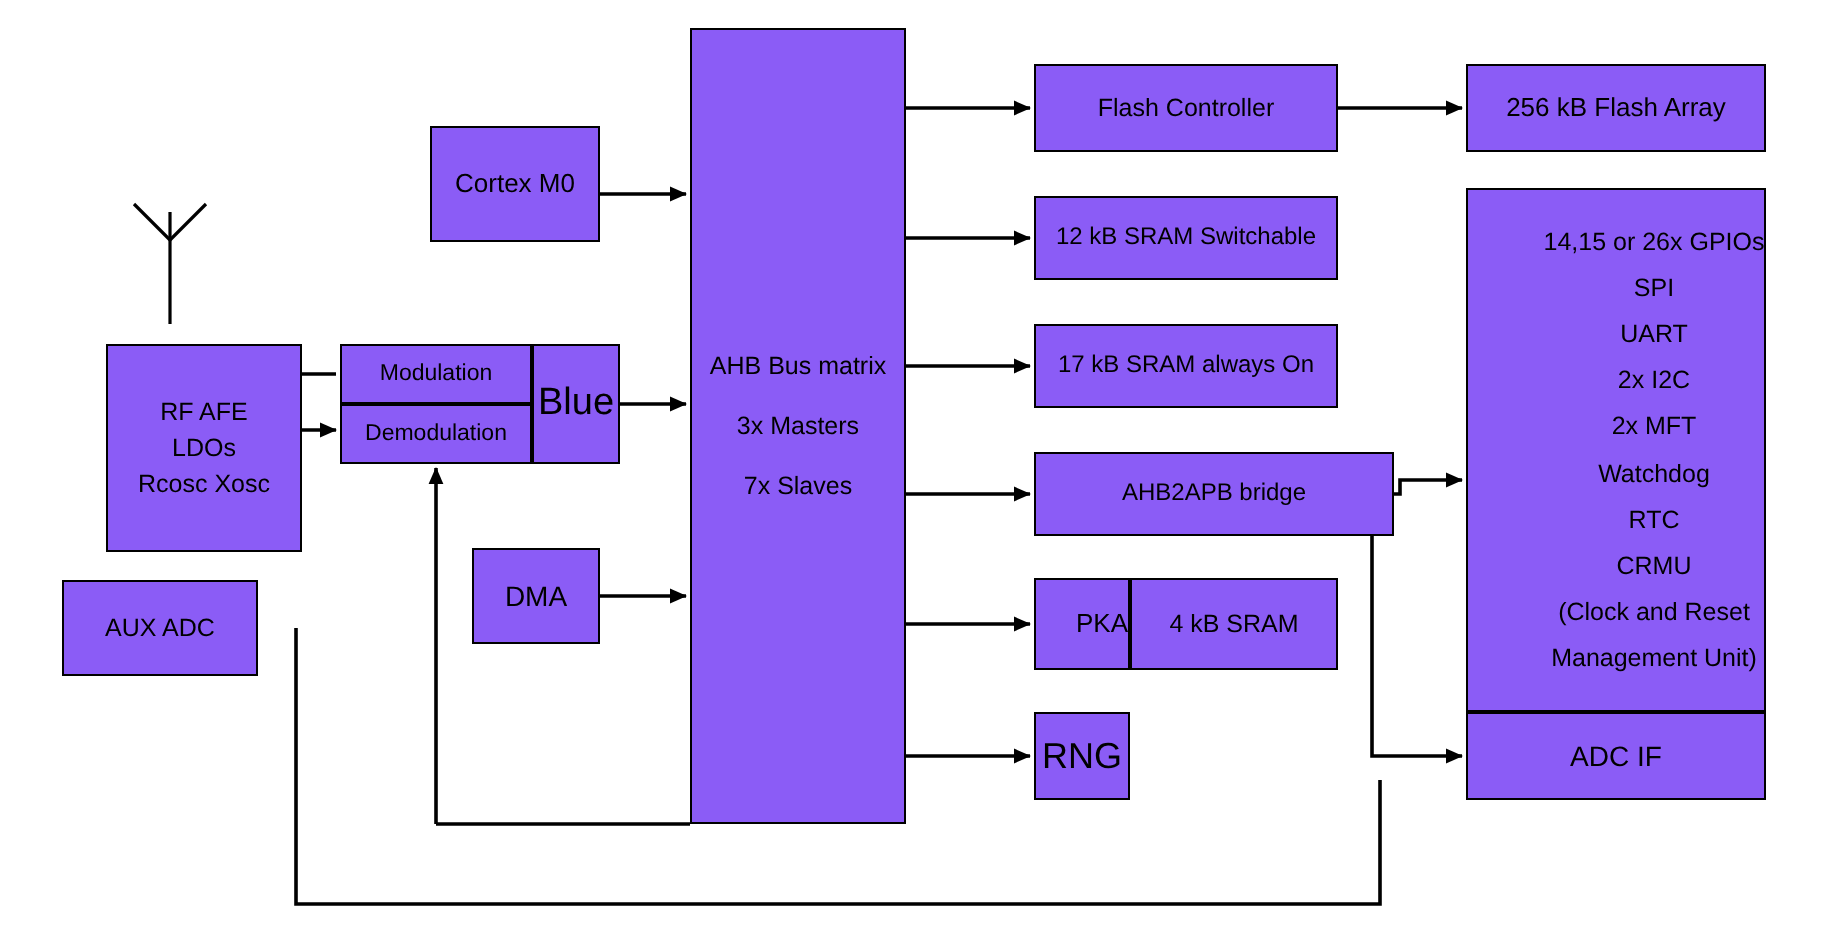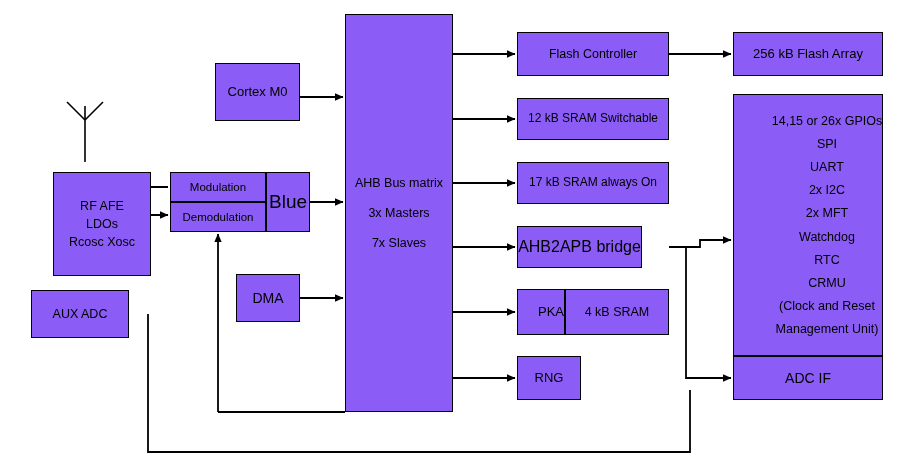--- a/index.html
+++ b/index.html
@@ -53,24 +53,24 @@
   #modulation   { left: 170px; top: 172px; width: 96px;  height: 30px;  font-size: 11.5px; }
   #demodulation { left: 170px; top: 202px; width: 96px;  height: 30px;  font-size: 11.5px; }
   #blue         { left: 266px; top: 172px; width: 44px;  height: 60px;  font-size: 19px; }
   #cortex-m0    { left: 215px; top: 63px;  width: 85px;  height: 58px;  font-size: 13px; }
   #dma          { left: 236px; top: 274px; width: 64px;  height: 48px;  font-size: 14px; }
   #ahb-matrix   { left: 345px; top: 14px;  width: 108px; height: 398px; font-size: 12.5px; }
   #ahb-matrix .line { margin: 6px 0; }
   #flash-ctrl   { left: 517px; top: 32px;  width: 152px; height: 44px;  font-size: 12.5px; }
   #sram-sw      { left: 517px; top: 98px;  width: 152px; height: 42px;  font-size: 12px; }
   #sram-on      { left: 517px; top: 162px; width: 152px; height: 42px;  font-size: 12px; }
-  #ahb2apb      { left: 517px; top: 226px; width: 125px; height: 42px;  font-size: 16px; }
+  #ahb2apb      { left: 517px; top: 226px; width: 180px; height: 42px;  font-size: 12px; }
   #pka          { left: 517px; top: 289px; width: 48px;  height: 46px;  font-size: 13px; align-items: flex-end; }
   #sram-1kb     { left: 565px; top: 289px; width: 104px; height: 46px;  font-size: 12.5px; }
-  #rng          { left: 517px; top: 356px; width: 64px;  height: 44px;  font-size: 13px; justify-content: center; }
+  #rng          { left: 517px; top: 356px; width: 48px;  height: 44px;  font-size: 18px; justify-content: center; }
   #flash-array  { left: 733px; top: 32px;  width: 150px; height: 44px;  font-size: 13px; }
   #periph       { left: 733px; top: 94px;  width: 150px; height: 262px; font-size: 12.5px; padding-left: 38px; }
   #periph .line { margin: 2.5px 0; }
   #adc-if       { left: 733px; top: 356px; width: 150px; height: 44px;  font-size: 14px; justify-content: center; }
 </style>
 </head>
 <body>
 
 <div id="root">
 

